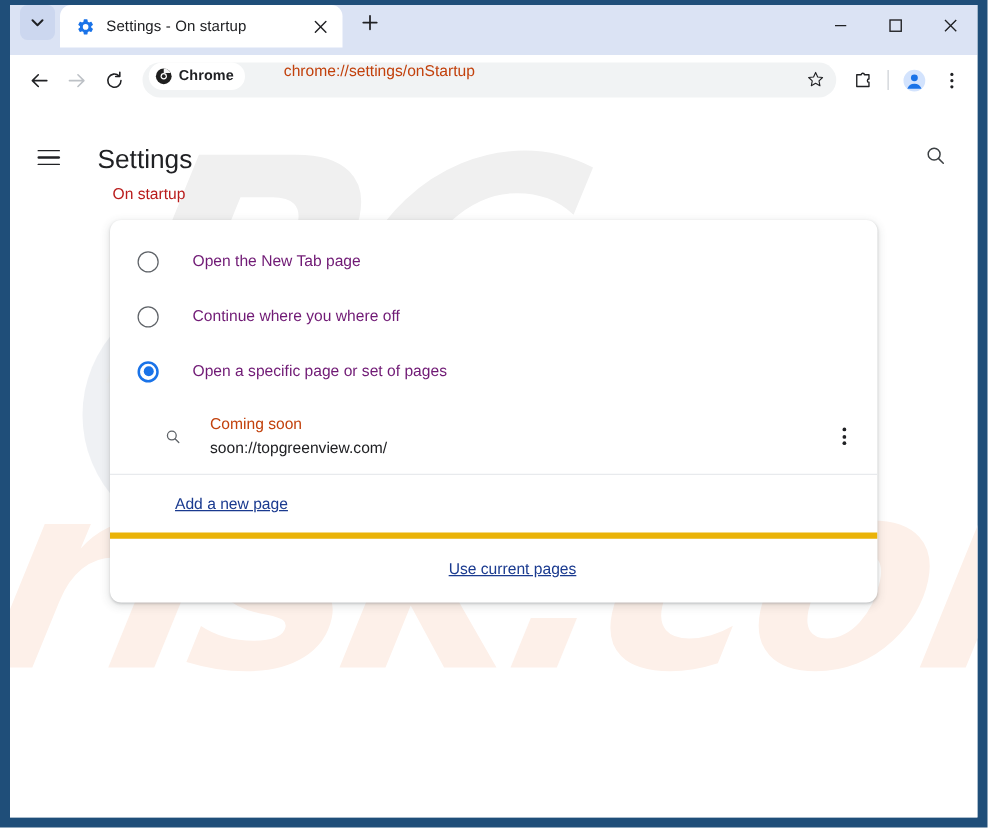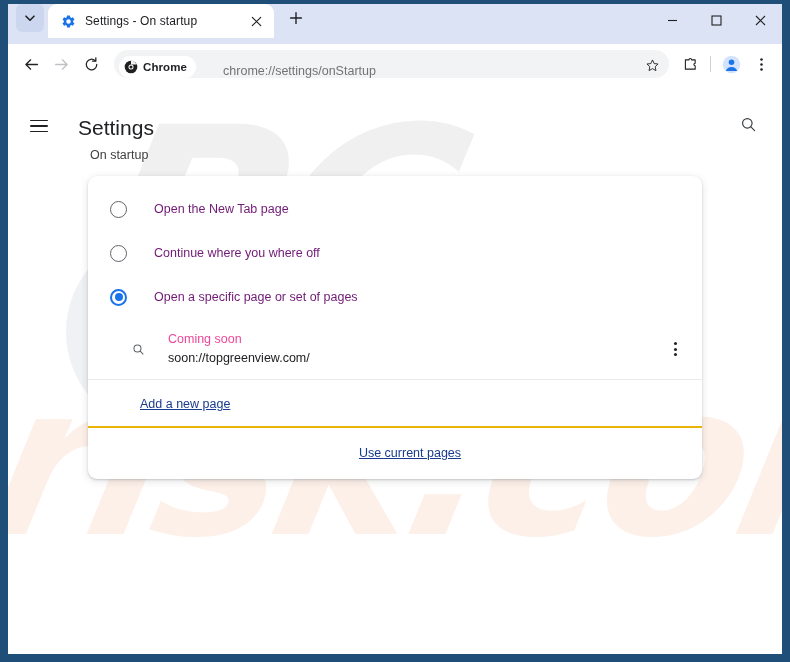--- a/index.html
+++ b/index.html
@@ -104,43 +104,44 @@
     border-radius: 50%;
     cursor: pointer;
     flex: 0 0 30px;
   }
   .omnibox {
     flex: 1 1 auto;
     height: 28px;
     background: #f1f3f4;
     border-radius: 14px;
     margin: 0 6px 0 8px;
-    display: flex; align-items: flex-end;
+    display: flex; align-items: flex-start;
     padding: 0 4px 0 5px;
     min-width: 0;
+    gap: 20px;
   }
   .chrome-chip {
     height: 22px;
     background: #ffffff;
     border-radius: 11px;
     display: flex; align-items: center;
     padding: 0 9px 0 5px;
     flex: 0 0 auto;
   }
   .chrome-chip-label {
     font-size: 11.5px; font-weight: bold;
     color: #202124;
     margin-left: 5px;
     letter-spacing: 0.1px;
   }
   .omnibox-url {
     flex: 1 1 auto;
     font-size: 12.5px;
-    color: #737373;
-    margin-left: 27px;
+    color: #c2410c;
+    margin-left: 11px;
     white-space: nowrap; overflow: hidden; text-overflow: ellipsis;
   }
   .omnibox-star {
     width: 26px; height: 26px;
     display: flex; align-items: center; justify-content: center;
     border-radius: 50%;
     flex: 0 0 26px;
     cursor: pointer;
   }
   .tb-sep {
@@ -231,21 +232,21 @@
     cursor: pointer;
   }
 
   .settings-body {
     position: relative;
     z-index: 2;
     padding-left: 80px;
   }
   .section-label {
     font-size: 12.5px;
-    color: #404040;
+    color: #b91c1c;
     margin: 8px 0 14px 2px;
   }
   .card {
     width: 614px;
     background: #ffffff;
     border-radius: 9px;
     box-shadow: 0 1px 2px rgba(60,64,67,.22), 0 2px 7px 1px rgba(60,64,67,.12);
     overflow: hidden;
   }
   .radio-row {
@@ -280,21 +281,21 @@
     border-bottom: 1px solid #e8eaed;
   }
   .page-icon {
     width: 24px; height: 24px;
     flex: 0 0 24px;
     display: flex; align-items: center; justify-content: center;
     margin-right: 18px;
   }
   .page-texts { flex: 1 1 auto; min-width: 0; }
   .page-name {
-    font-size: 12.5px; color: #ec4899;
+    font-size: 12.5px; color: #c2410c;
     line-height: 19px;
     white-space: nowrap; overflow: hidden; text-overflow: ellipsis;
   }
   .page-url {
     font-size: 12.5px; color: #202124;
     line-height: 19px;
     white-space: nowrap; overflow: hidden; text-overflow: ellipsis;
   }
   .kebab {
     width: 26px; height: 26px;
@@ -303,21 +304,21 @@
     gap: 2.5px;
     cursor: pointer;
     border-radius: 50%;
   }
   .kebab i {
     display: block; width: 3px; height: 3px;
     background: #202124; border-radius: 50%;
   }
   .link-row {
     padding: 14px 22px 14px 52px;
-    border-bottom: 2px solid #eab308;
+    border-bottom: 5px solid #eab308;
   }
   .link-row.last { border-bottom: none; padding-bottom: 18px; padding-top: 15px; text-align: center; }
   .settings-link {
     font-size: 12.5px;
     color: #1a3a8f;
     text-decoration: underline;
     cursor: pointer;
   }
 </style>
 </head>

